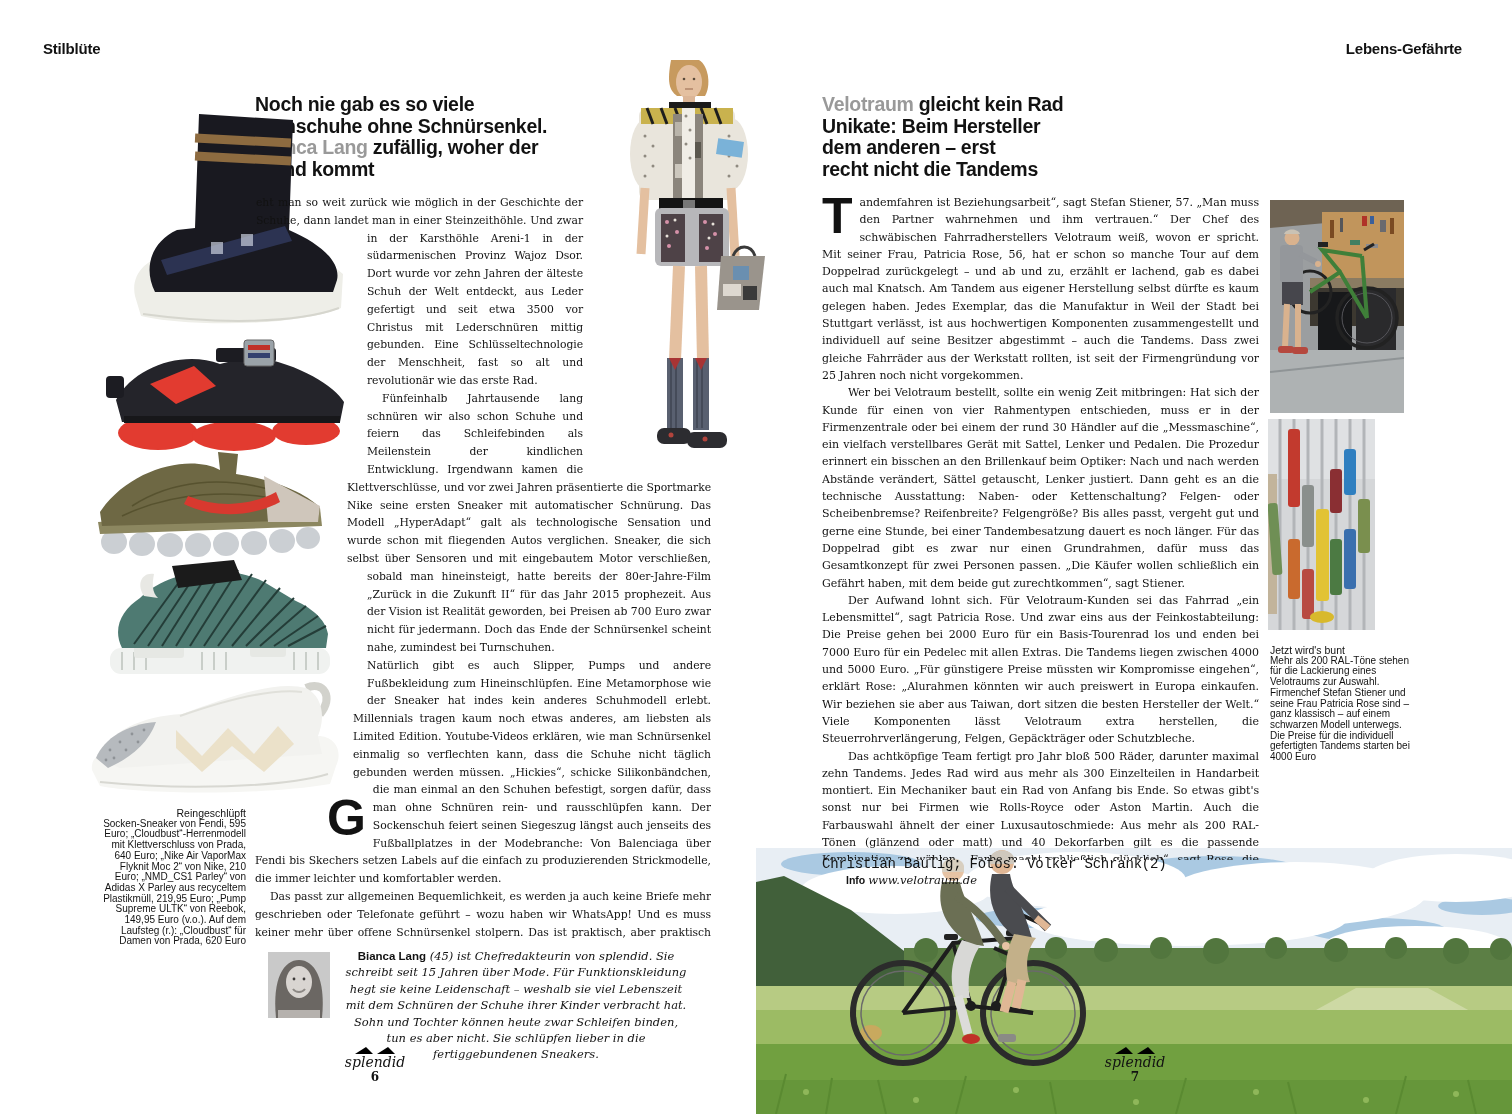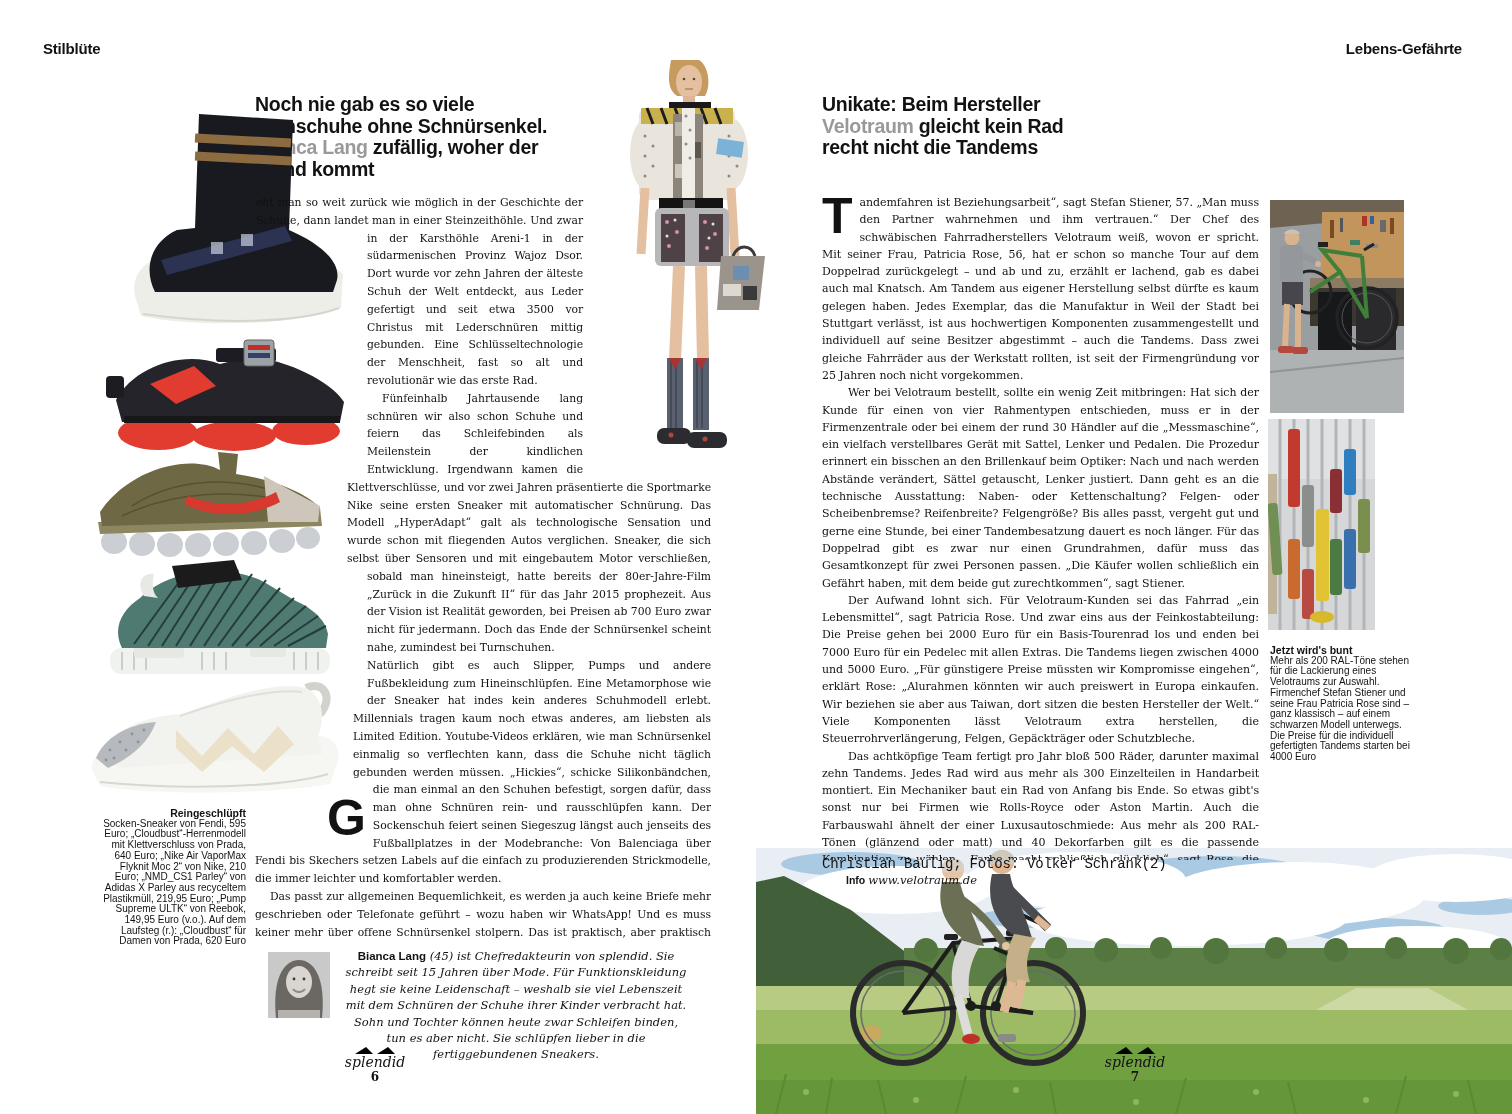--- a/index.html
+++ b/index.html
@@ -14,21 +14,21 @@
   .bodytext{font-size:10.8px;line-height:17.8px;text-align:justify;letter-spacing:-.05px;}
   .bodytext-r{font-size:11px;line-height:17.3px;text-align:justify;letter-spacing:-.05px;}
   .bodytext p,.bodytext-r p{margin:0;}
   .ind{text-indent:15px;}
   .ind-r{text-indent:26px;}
   .dc{float:left;font-family:"Liberation Sans",sans-serif;font-weight:bold;font-size:50px;line-height:38px;padding:3px 7px 0 0;}
   .fl{float:left;clear:left;}
   .fr{float:right;clear:right;}
   
   .cap{font-family:"Liberation Sans",sans-serif;font-size:10px;line-height:10.7px;}
-  .cap .cap-title{font-weight:bold;font-size:10.5px;}
+  .cap .cap-title{font-weight:normal;font-size:10.5px;}
   .cap-left{text-align:right;}
   
   .bio-text{font-style:italic;font-size:11.5px;line-height:16.4px;text-align:center;}
   .bio-name{font-style:normal;font-family:"Liberation Sans",sans-serif;font-weight:bold;font-size:11.5px;}
   
   .credits{font-family:Liberation Mono, monospace;font-size:14px;letter-spacing:-.2px;}
   .infoline{font-family:"Liberation Sans",sans-serif;font-size:10.5px;font-weight:bold;}
   .infoline .url{font-family:"DejaVu Serif",serif;font-weight:normal;font-style:italic;font-size:11.5px;}
   
   .footer{position:absolute;width:90px;text-align:center;z-index:5;}
@@ -286,22 +286,23 @@
       <polygon points="2,8 13,1 20,8" fill="#000"></polygon>
         <polygon points="24,8 35,1 42,8" fill="#000"></polygon>
     </svg>
     <div class="script">splendid</div>
     <div class="pageno">6</div>
   </div>
 
   <div class="abs section-label" style="left:1282px;top:40px;width:180px;text-align:right;">Lebens-Gefährte</div>
 
   <div class="abs headline" style="left:822px;top:94px;width:330px;">
+    <div><span class="gray">Velotraum</span><span> gleicht kein Rad</span></div>
     <div>Unikate: Beim Hersteller</div>
-    <div><span class="gray">Velotraum</span><span> gleicht kein Rad</span></div>
+    <div>dem anderen – erst</div>
     <div>recht nicht die Tandems</div>
   </div>
 
   <div class="abs bodytext-r" style="left:822px;top:194px;width:437px;height:666px;overflow:hidden;z-index:2;">
     <p><span class="dc">T</span><span>andemfahren ist Beziehungsarbeit“, sagt Stefan Stiener, 57. „Man muss den Partner wahrnehmen und ihm vertrauen.“ Der Chef des schwäbischen Fahrradherstellers Velotraum weiß, wovon er spricht. Mit seiner Frau, Patricia Rose, 56, hat er schon so manche Tour auf dem Doppelrad zurückgelegt – und ab und zu, erzählt er lachend, gab es dabei auch mal Knatsch. Am Tandem aus eigener Herstellung selbst dürfte es kaum gelegen haben. Jedes Exemplar, das die Manufaktur in Weil der Stadt bei Stuttgart verlässt, ist aus hochwertigen Komponenten zusammengestellt und individuell auf seine Besitzer abgestimmt – auch die Tandems. Dass zwei gleiche Fahrräder aus der Werkstatt rollten, ist seit der Firmengründung vor 25 Jahren noch nicht vorgekommen.</span></p>
     <p class="ind-r">Wer bei Velotraum bestellt, sollte ein wenig Zeit mitbringen: Hat sich der Kunde für einen von vier Rahmentypen entschieden, muss er in der Firmenzentrale oder bei einem der rund 30 Händler auf die „Messmaschine“, ein vielfach verstellbares Gerät mit Sattel, Lenker und Pedalen. Die Prozedur erinnert ein bisschen an den Brillenkauf beim Optiker: Nach und nach werden Abstände verändert, Sättel getauscht, Lenker justiert. Dann geht es an die technische Ausstattung: Naben- oder Kettenschaltung? Felgen- oder Scheibenbremse? Reifenbreite? Felgengröße? Bis alles passt, vergeht gut und gerne eine Stunde, bei einer Tandembesatzung dauert es noch länger. Für das Doppelrad gibt es zwar nur einen Grundrahmen, dafür muss das Gesamtkonzept für zwei Personen passen. „Die Käufer wollen schließlich ein Gefährt haben, mit dem beide gut zurechtkommen“, sagt Stiener.</p>
     <p class="ind-r">Der Aufwand lohnt sich. Für Velotraum-Kunden sei das Fahrrad „ein Lebensmittel“, sagt Patricia Rose. Und zwar eins aus der Feinkostabteilung: Die Preise gehen bei 2000 Euro für ein Basis-Tourenrad los und enden bei 7000 Euro für ein Pedelec mit allen Extras. Die Tandems liegen zwischen 4000 und 5000 Euro. „Für günstigere Preise müssten wir Kompromisse eingehen“, erklärt Rose: „Alurahmen könnten wir auch preiswert in Europa einkaufen. Wir beziehen sie aber aus Taiwan, dort sitzen die besten Hersteller der Welt.“ Viele Komponenten lässt Velotraum extra herstellen, die Steuerrohrverlängerung, Felgen, Gepäckträger oder Schutzbleche.</p>
     <p class="ind-r">Das achtköpfige Team fertigt pro Jahr bloß 500 Räder, darunter maximal zehn Tandems. Jedes Rad wird aus mehr als 300 Einzelteilen in Handarbeit montiert. Ein Mechaniker baut ein Rad von Anfang bis Ende. So etwas gibt's sonst nur bei Firmen wie Rolls-Royce oder Aston Martin. Auch die Farbauswahl ähnelt der einer Luxusautoschmiede: Aus mehr als 200 RAL-Tönen (glänzend oder matt) und 40 Dekorfarben gilt es die passende Kombination zu wählen. „Farbe macht schließlich glücklich“, sagt Rose, die wie ihr Mann Architektur studiert hat und eher zufällig im Radgeschäft gelandet ist. Und wenn sich ein Paar erst mal auf eine gemeinsame</p>
 
   </div>

